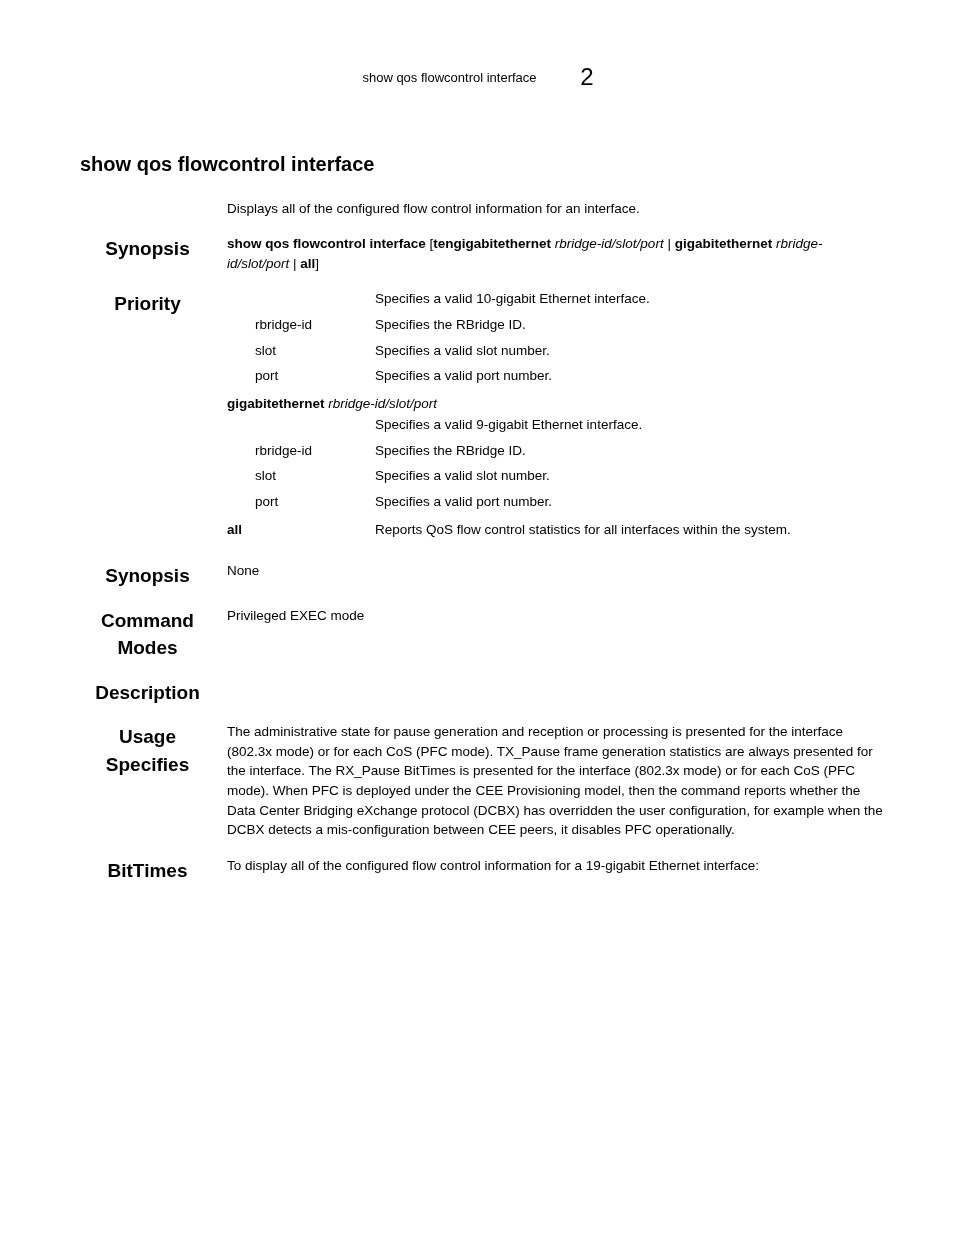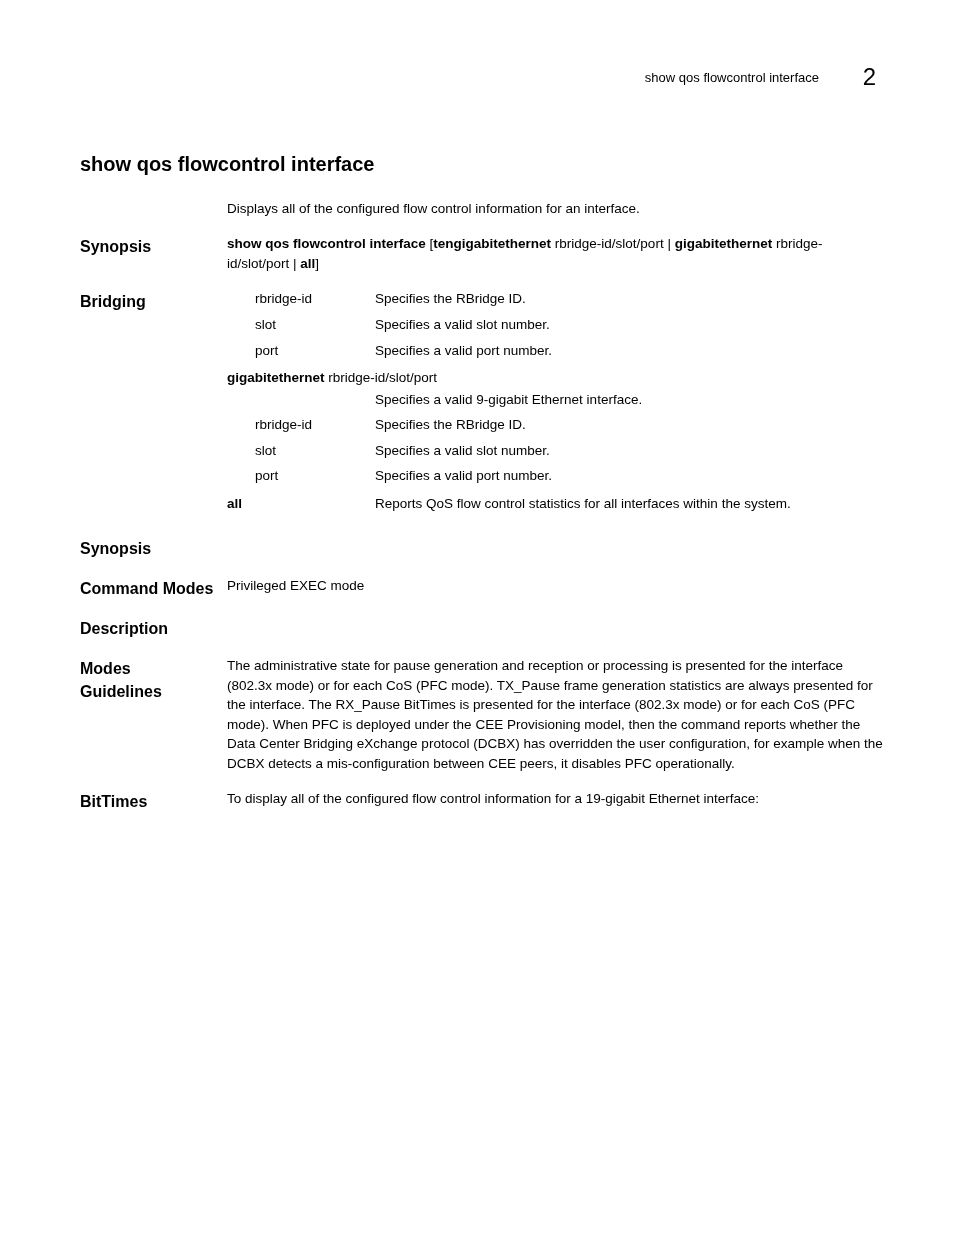--- a/index.html
+++ b/index.html
@@ -6,21 +6,21 @@
     font-family: Arial, Helvetica, sans-serif;
     font-size: 13.5px;
     color: #000;
     margin: 0;
     padding: 60px 70px 60px 80px;
     width: 954px;
     box-sizing: border-box;
     line-height: 1.45;
   }
   .running-header {
-    text-align: right;
+    text-align: center;
     font-size: 13px;
     margin-bottom: 55px;
     padding-right: 8px;
   }
   .running-header .chap {
     font-size: 24px;
     font-weight: normal;
     margin-left: 40px;
     font-family: Arial, sans-serif;
     vertical-align: -3px;
@@ -35,31 +35,31 @@
     margin-bottom: 16px;
   }
   .row {
     display: flex;
     margin-bottom: 16px;
     align-items: flex-start;
   }
   .label {
     width: 135px;
     min-width: 135px;
-    text-align: left;
+    text-align: center;
     font-weight: bold;
-    font-size: 16px;
+    font-size: 19px;
     padding-right: 12px;
     padding-top: 1px;
   }
   .content {
     flex: 1;
   }
   .bold { font-weight: bold; }
-  .italic { }
+  .italic { font-style: italic; }
   .operand-block {
     margin-bottom: 8px;
   }
   .operand-term {
     margin-bottom: 2px;
   }
   .operand-desc {
     margin-left: 148px;
     margin-bottom: 6px;
   }
@@ -101,24 +101,25 @@
 <div class="intro">Displays all of the configured flow control information for an interface.</div>
 
 <div class="row">
   <div class="label">Synopsis</div>
   <div class="content">
     <span class="bold">show qos flowcontrol interface</span><span> [</span><span class="bold">tengigabitethernet</span><span> </span><span class="italic">rbridge-id/slot/port</span><span> | </span><span class="bold">gigabitethernet</span><span> </span><span class="italic">rbridge-id/slot/port</span><span> | </span><span class="bold">all</span><span>]</span>
   </div>
 </div>
 
 <div class="row">
-  <div class="label">Bridging</div>
+  <div class="label">Priority</div>
   <div class="content">
 
     <div class="operand-block">
+      <div class="operand-desc">Specifies a valid 10-gigabit Ethernet interface.</div>
       <div class="sub-operand-row">
         <div class="sub-term">rbridge-id</div>
         <div class="sub-desc">Specifies the RBridge ID.</div>
       </div>
       <div class="sub-operand-row">
         <div class="sub-term">slot</div>
         <div class="sub-desc">Specifies a valid slot number.</div>
       </div>
       <div class="sub-operand-row">
         <div class="sub-term">port</div>
@@ -149,33 +150,34 @@
     <div class="all-row">
       <div class="all-term">all</div>
       <div class="all-desc">Reports QoS flow control statistics for all interfaces within the system.</div>
     </div>
 
   </div>
 </div>
 
 <div class="row">
   <div class="label">Synopsis</div>
+  <div class="content">None</div>
 </div>
 
 <div class="row">
   <div class="label">Command Modes</div>
   <div class="content">Privileged EXEC mode</div>
 </div>
 
 <div class="row">
   <div class="label">Description</div>
 </div>
 
 <div class="row">
-  <div class="label">Modes Guidelines</div>
+  <div class="label">Usage Specifies</div>
   <div class="content">
     <p>The administrative state for pause generation and reception or processing is presented for the interface (802.3x mode) or for each CoS (PFC mode). TX_Pause frame generation statistics are always presented for the interface. The RX_Pause BitTimes is presented for the interface (802.3x mode) or for each CoS (PFC mode). When PFC is deployed under the CEE Provisioning model, then the command reports whether the Data Center Bridging eXchange protocol (DCBX) has overridden the user configuration, for example when the DCBX detects a mis-configuration between CEE peers, it disables PFC operationally.</p>
   </div>
 </div>
 
 <div class="row">
   <div class="label">BitTimes</div>
   <div class="content">To display all of the configured flow control information for a 19-gigabit Ethernet interface:</div>
 </div>
 

